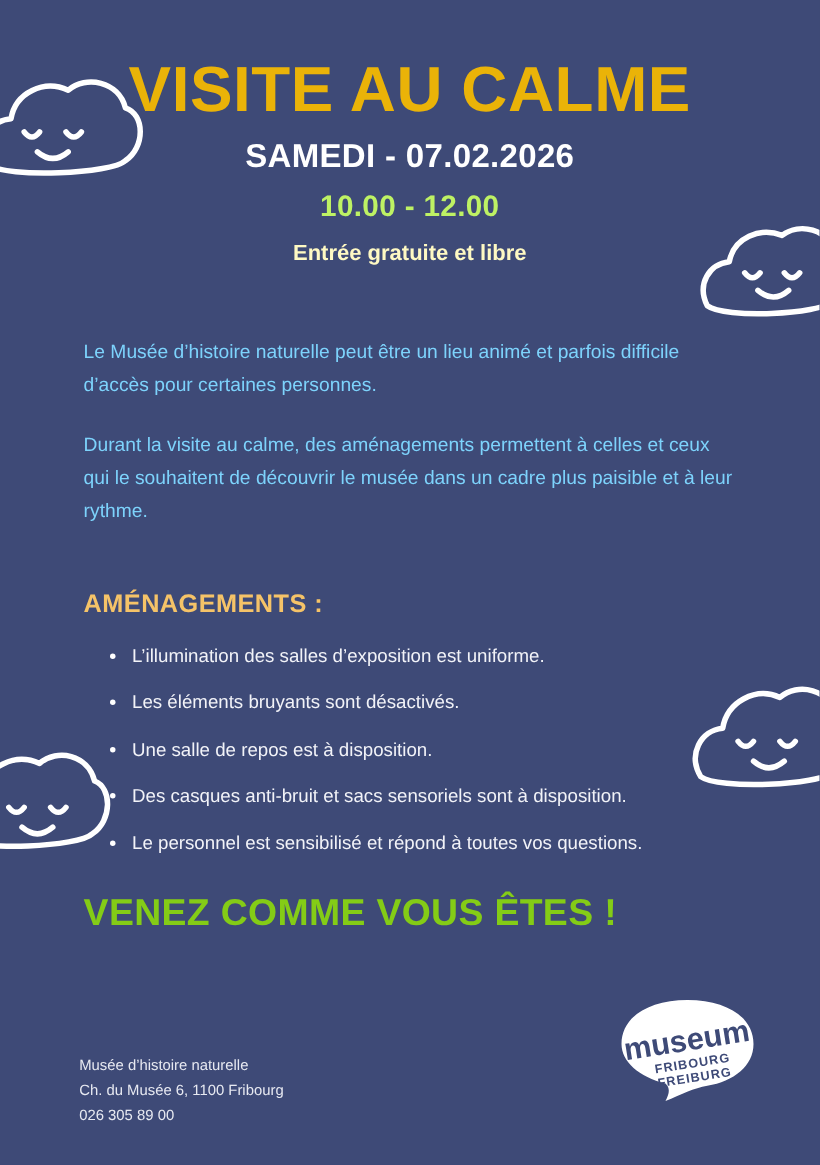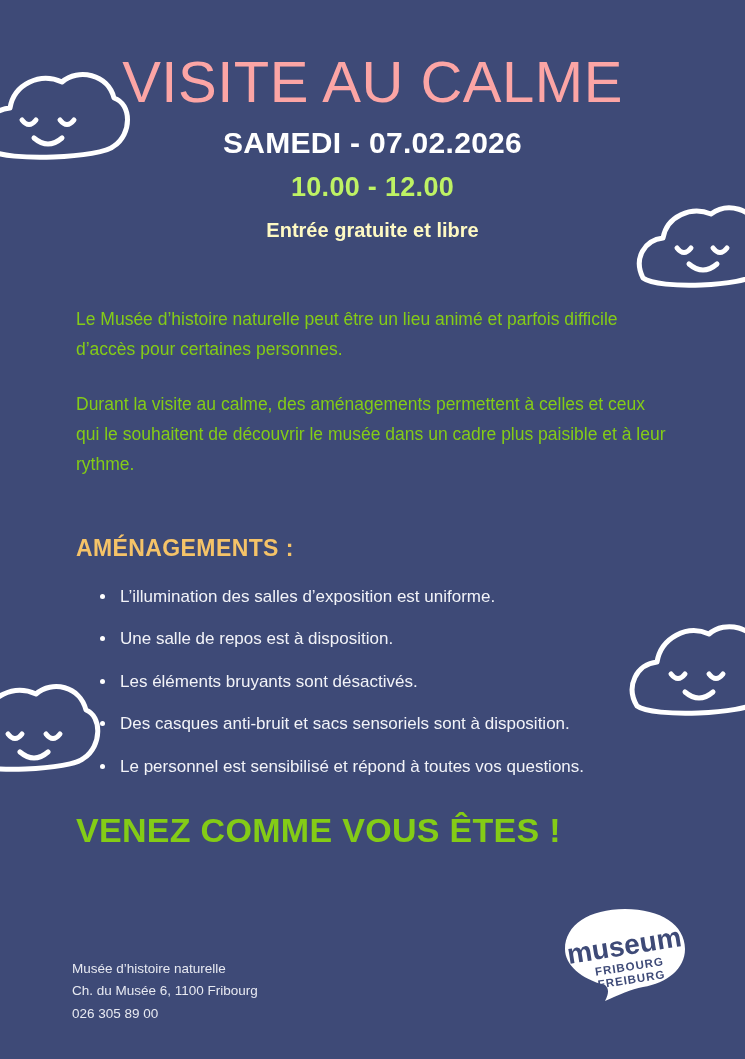--- a/index.html
+++ b/index.html
@@ -37,22 +37,22 @@
   .cloud-mr { right: -30px; top: 610px; }
 
   
   .header {
     text-align: center;
     padding-top: 52px;
   }
   .title {
     font-size: 58px;
     line-height: 1.04;
-    font-weight: normal;
-    color: #fca5a5;
+    font-weight: bold;
+    color: #eab308;
     letter-spacing: 0.5px;
     margin: 0;
   }
   .subtitle-date {
     margin-top: 14px;
     font-size: 30px;
     font-weight: bold;
     color: #ffffff;
     letter-spacing: 0.3px;
   }
@@ -71,21 +71,21 @@
   }
 
   
   .content {
     padding: 0 76px;
     box-sizing: border-box;
   }
   .para {
     font-size: 17.5px;
     line-height: 1.72;
-    color: #84cc16;
+    color: #7dd3fc;
     font-weight: normal;
   }
   .para-1 { margin-top: 62px; }
   .para-2 { margin-top: 24px; }
 
   .section-title {
     margin-top: 56px;
     font-size: 23px;
     font-weight: bold;
     color: #f5c368;
@@ -207,22 +207,22 @@
   </div>
 
   <div class="content">
     <p class="para para-1">Le Musée d’histoire naturelle peut être un lieu animé et parfois difficile d’accès pour certaines personnes.</p>
     <p class="para para-2">Durant la visite au calme, des aménagements permettent à celles et ceux qui le souhaitent de découvrir le musée dans un cadre plus paisible et à leur rythme.</p>
 
     <div class="section-title">AMÉNAGEMENTS :</div>
 
     <ul class="features">
       <li>L’illumination des salles d’exposition est uniforme.</li>
+      <li>Les éléments bruyants sont désactivés.</li>
       <li>Une salle de repos est à disposition.</li>
-      <li>Les éléments bruyants sont désactivés.</li>
       <li>Des casques anti-bruit et sacs sensoriels sont à disposition.</li>
       <li>Le personnel est sensibilisé et répond à toutes vos questions.</li>
     </ul>
 
     <div class="closing">VENEZ COMME VOUS ÊTES !</div>
   </div>
 
   <div class="footer">
     <div>Musée d’histoire naturelle</div>
     <div>Ch. du Musée 6, 1100 Fribourg</div>

